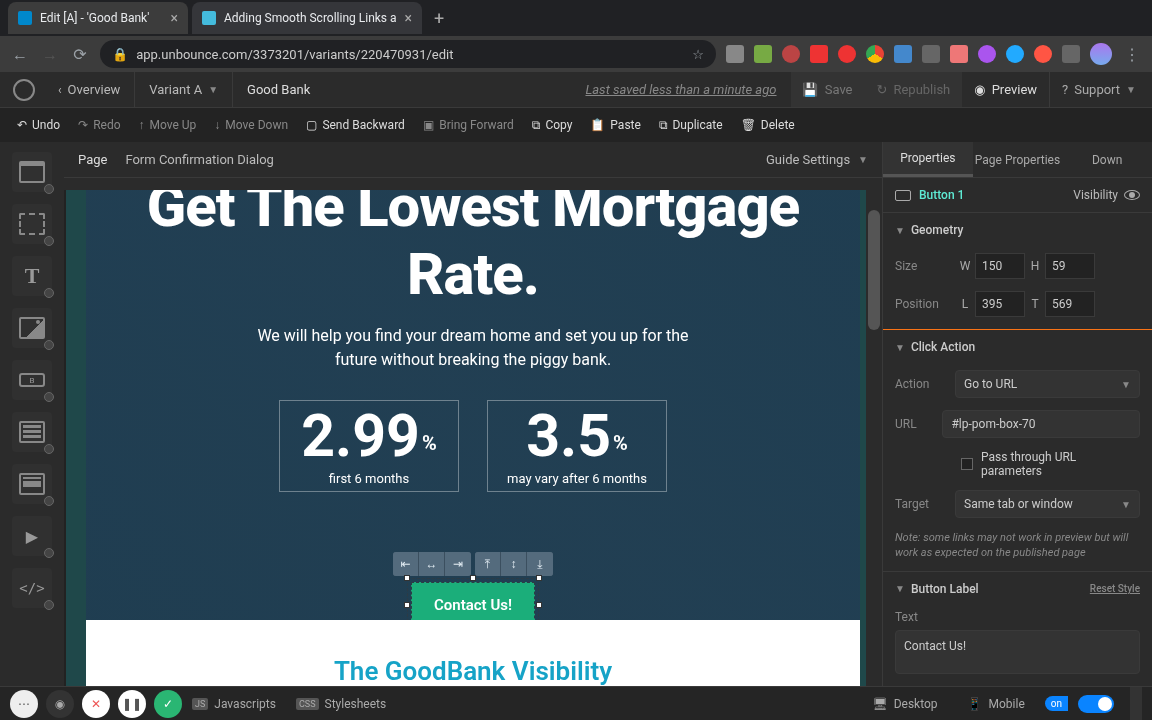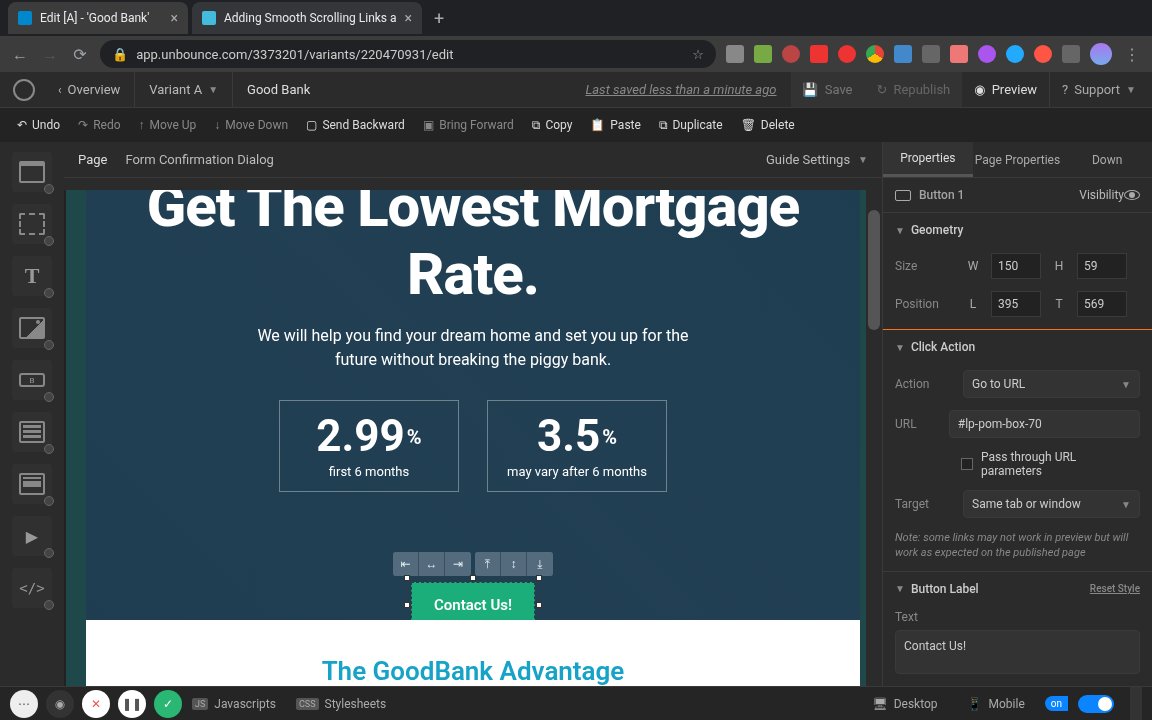--- a/index.html
+++ b/index.html
@@ -45,21 +45,21 @@
     .canvas-wrap { flex:1; background:#222; position:relative; overflow:hidden; }
     .canvas { position:absolute; left:22px; top:0; right:22px; bottom:0; background:#fff; }
     .ruler { width:20px; top:0; bottom:0; background:#18bdc4; position:absolute; }
     .ruler.left { left:2px; opacity:.25; }
     .ruler.right { right:2px; opacity:.25; }
     .hero { position:relative; height:430px; background:linear-gradient(rgba(30,60,80,.88),rgba(30,60,80,.88)),linear-gradient(45deg,#2a4858,#3b5567,#2a4858); color:#fff; text-align:center; overflow:hidden; }
     .hero h1 { font-size:58px; font-weight:800; margin-top:-18px; letter-spacing:-1px; }
     .hero p { font-size:16px; margin:16px auto 0; max-width:460px; line-height:1.5; }
     .rate-boxes { display:flex; gap:28px; justify-content:center; margin-top:28px; }
     .rate-box { width:180px; height:92px; border:1px solid rgba(255,255,255,.35); display:flex; flex-direction:column; align-items:center; justify-content:center; }
-    .rate-val { font-size:44px; font-weight:700; line-height:1; }
+    .rate-val { font-size:59px; font-weight:700; line-height:1; }
     .rate-pct { font-size:20px; font-weight:700; vertical-align:super; margin-left:2px; }
     .rate-cap { font-size:13px; margin-top:6px; }
     .align-toolbar { display:flex; gap:4px; justify-content:center; margin-top:60px; }
     .align-group { display:flex; background:#495d6d; border-radius:3px; overflow:hidden; }
     .align-btn { width:26px; height:24px; background:#546b7d; display:flex; align-items:center; justify-content:center; color:#e1ebf2; font-size:12px; border-right:1px solid #3b4f5f; }
     .align-btn:last-child { border-right:none; }
     .sel-wrap { position:relative; width:124px; height:46px; margin:6px auto 0; }
     .sel-border { position:absolute; inset:-4px; border:1px dashed #2d3b45; }
     .sel-border.inner { inset:0; }
     .handle { position:absolute; width:6px; height:6px; background:#fff; border:1px solid #333; }
@@ -71,21 +71,21 @@
     .scrollbar { position:absolute; right:0; top:0; bottom:0; width:16px; background:#2b2b2b; }
     .scrollbar .thumb { position:absolute; left:2px; right:2px; top:20px; height:120px; background:#555; border-radius:6px; }
     
     .right-panel { width:270px; background:#2b2b2b; border-left:1px solid #3a3a3a; font-size:12px; color:#bbb; overflow:hidden; }
     .rp-tabs { display:flex; height:36px; align-items:center; border-bottom:1px solid #3a3a3a; }
     .rp-tab { flex:1; text-align:center; height:100%; display:flex; align-items:center; justify-content:center; color:#aaa; }
     .rp-tab.active { background:#333; color:#ddd; border-bottom:3px solid #555; }
     .rp-row { padding:10px 12px; border-bottom:1px solid #3a3a3a; display:flex; align-items:center; justify-content:space-between; }
     .rp-section-head { padding:10px 12px; display:flex; align-items:center; gap:6px; color:#ccc; font-weight:500; }
     .rp-section-head .caret { font-size:10px; color:#888; }
-    .rp-field-row { display:flex; align-items:center; padding:6px 12px; gap:8px; }
+    .rp-field-row { display:flex; align-items:center; padding:6px 12px; }
     .rp-label { width:60px; color:#888; }
     .rp-mini-label { width:20px; text-align:center; background:#2b2b2b; color:#aaa; }
     .rp-input { width:50px; height:26px; background:#222; border:1px solid #3a3a3a; color:#ccc; padding:0 6px; font-size:12px; }
     .rp-select { flex:1; height:28px; background:#333; border:1px solid #3a3a3a; border-radius:4px; display:flex; align-items:center; justify-content:space-between; padding:0 8px; color:#ccc; }
     .rp-text-input { width:100%; height:28px; background:#333; border:1px solid #3a3a3a; border-radius:4px; color:#ccc; padding:0 8px; font-size:12px; }
     .rp-check-row { padding:6px 12px; display:flex; align-items:center; gap:8px; color:#ccc; }
     .rp-check { width:12px; height:12px; border:1px solid #666; background:#222; }
     .rp-note { padding:6px 12px 10px; font-size:11px; font-style:italic; color:#888; line-height:1.4; }
     .rp-textarea { width:calc(100% - 24px); margin:6px 12px; height:44px; background:#333; border:1px solid #3a3a3a; border-radius:4px; color:#ccc; padding:8px; font-size:12px; resize:none; }
     .rp-dyntext-row { padding:8px 12px; display:flex; align-items:center; gap:8px; }
@@ -320,42 +320,42 @@
             <div class="handle tl"></div>
             <div class="handle tm"></div>
             <div class="handle tr"></div>
             <div class="handle lm"></div>
             <div class="handle rm"></div>
 
             <div class="cta-btn">Contact Us!</div>
           </div>
         </div>
         <div class="adv-section">
-          <h2>The GoodBank Advantage</h2>
+          <h2>The GoodBank Visibility</h2>
 
         </div>
       </div>
       <div class="scrollbar">
           <div class="thumb"></div>
         </div>
     </div>
   </div>
 
   <div class="right-panel">
     <div class="rp-tabs">
       <div class="rp-tab active">Properties</div>
       <div class="rp-tab">Page Properties</div>
       <div class="rp-tab">Down</div>
     </div>
     <div class="rp-row">
       <span style="display:flex;align-items:center;gap:8px">
           <span style="width:16px;height:11px;border:1.5px solid #aaa;border-radius:2px;display:inline-block"></span>
-          <span style="color:#a3a3a3;font-weight:500">Button 1</span>
+          <span style="color:#5eead4;font-weight:500">Button 1</span>
         </span>
-      <span style="display:flex;align-items:center;">
+      <span style="display:flex;align-items:center;gap:6px">
           <span>Visibility</span>
           <span class="vis-icon"></span>
         </span>
     </div>
     <div class="rp-section-head">
         <span class="caret">▼</span>
         <span>Geometry</span>
       </div>
     <div class="rp-field-row">
       <span class="rp-label">Size</span>

